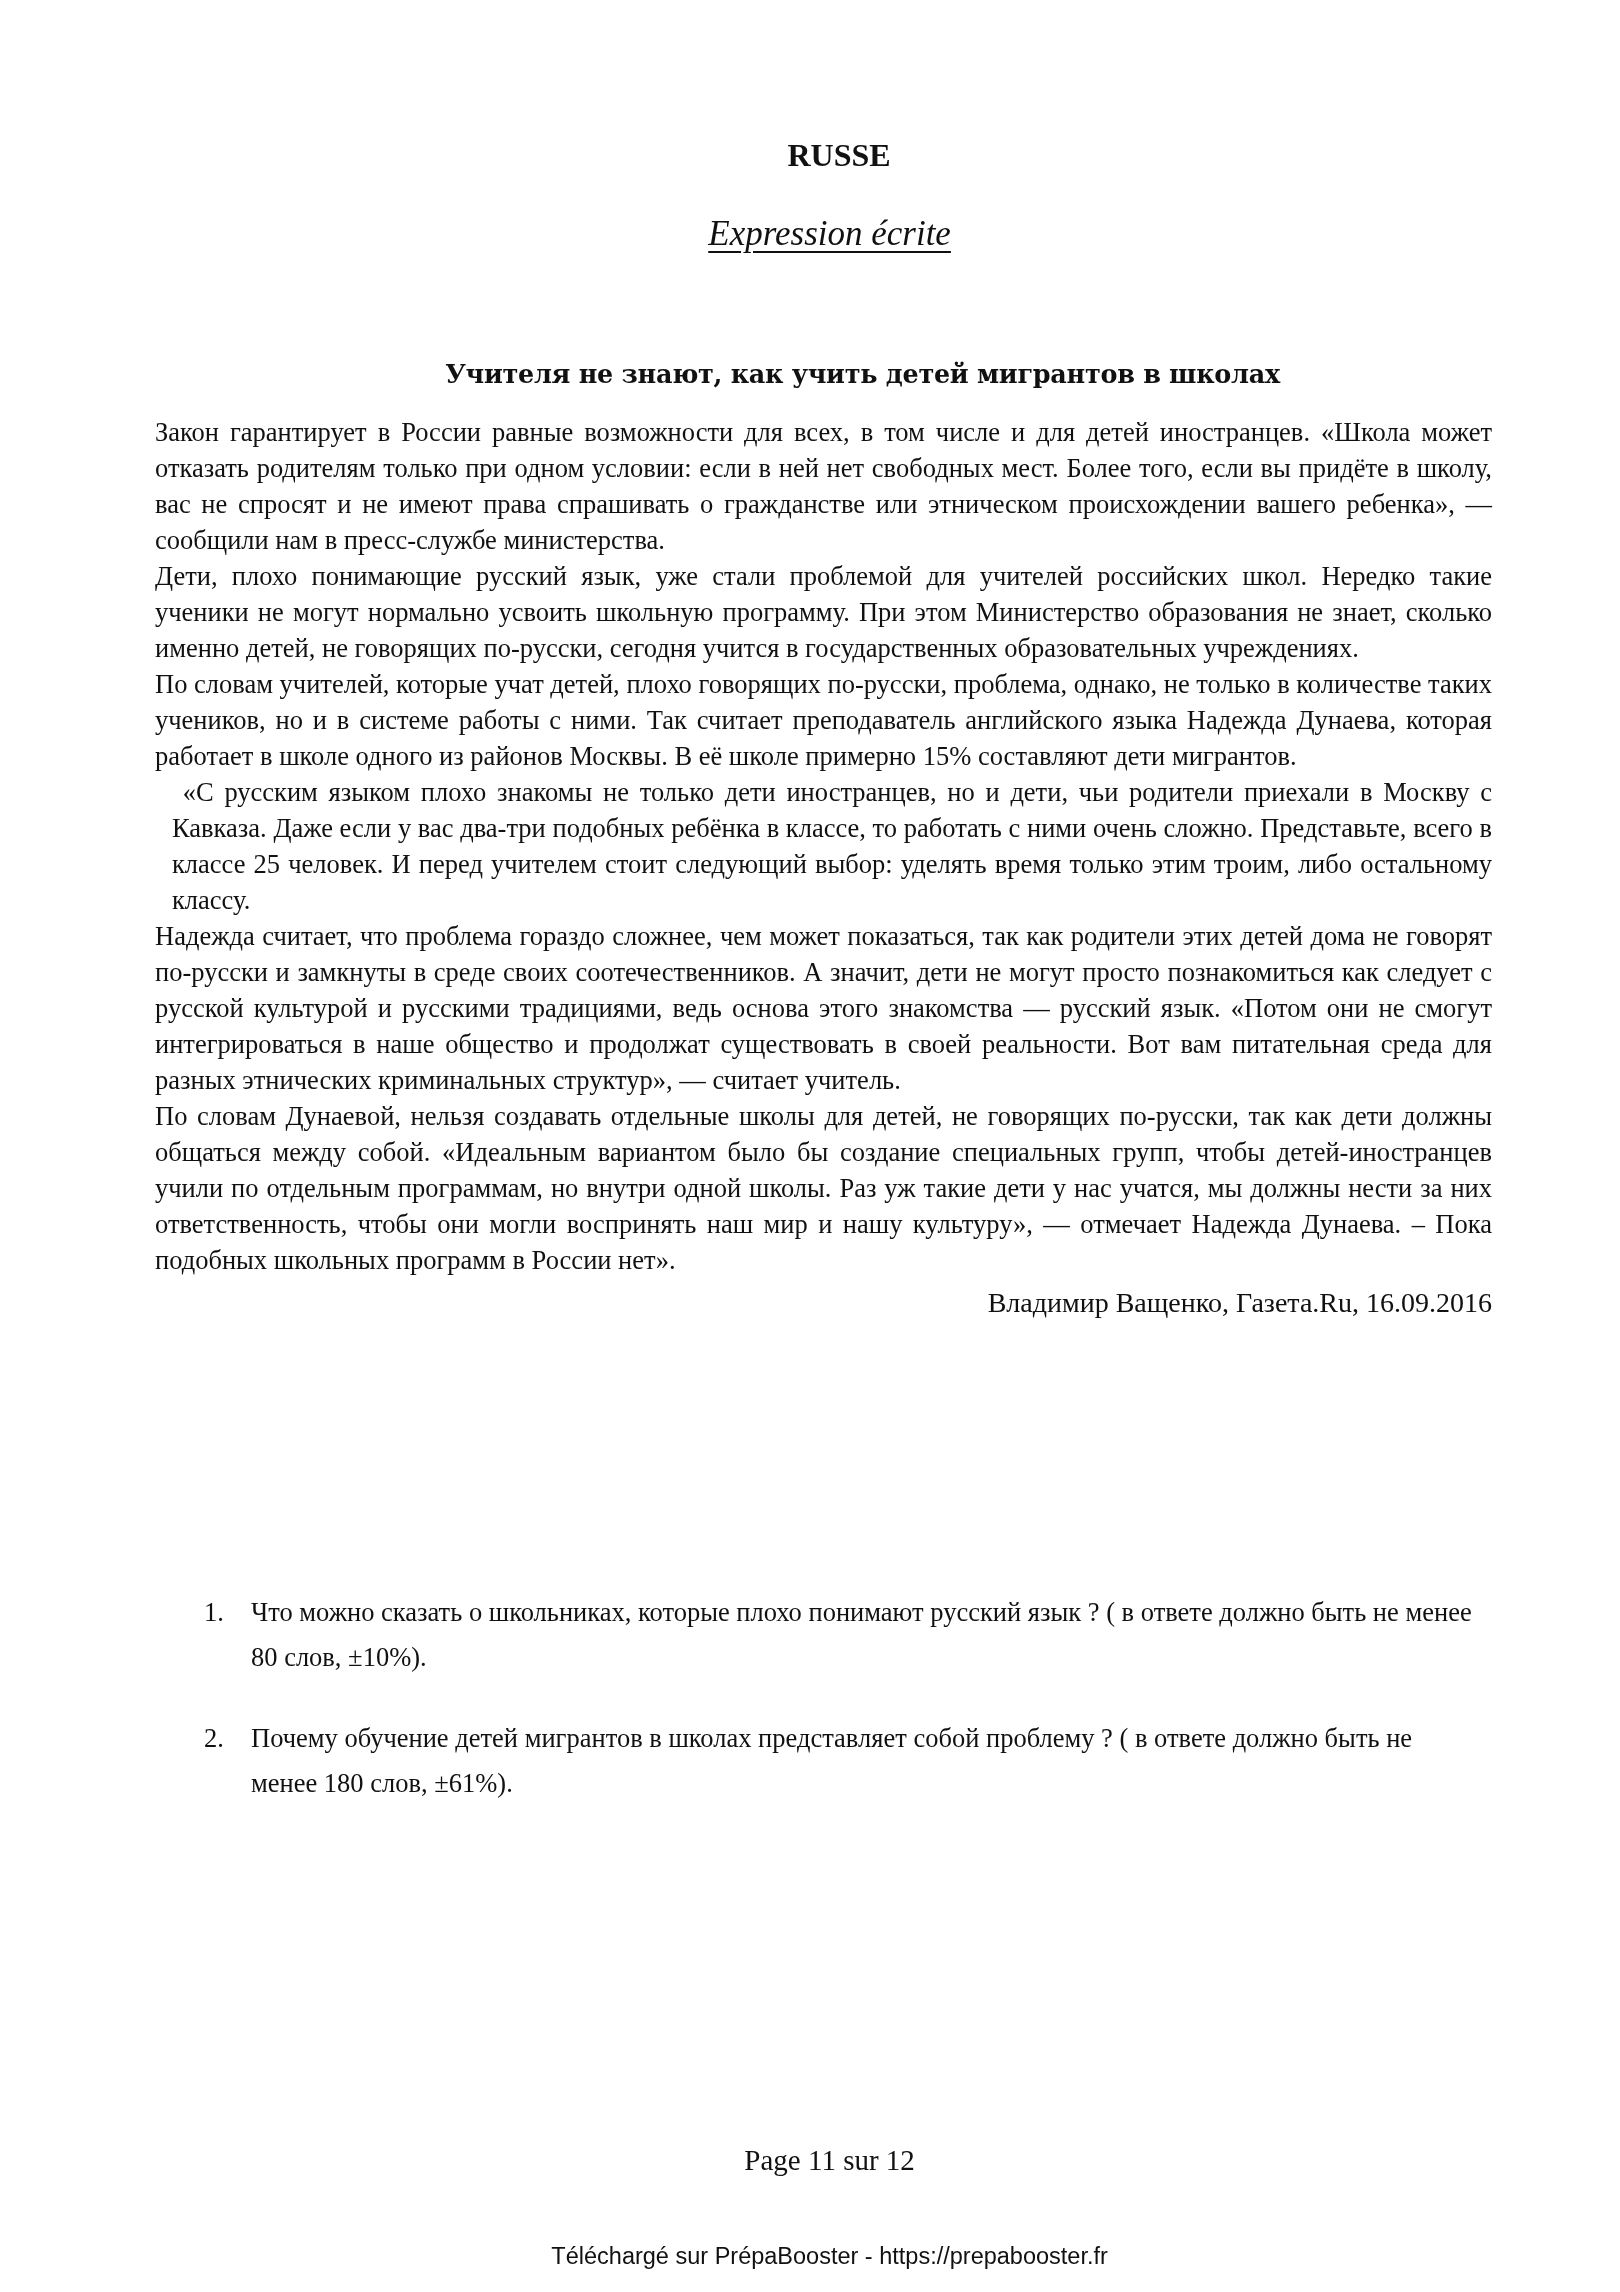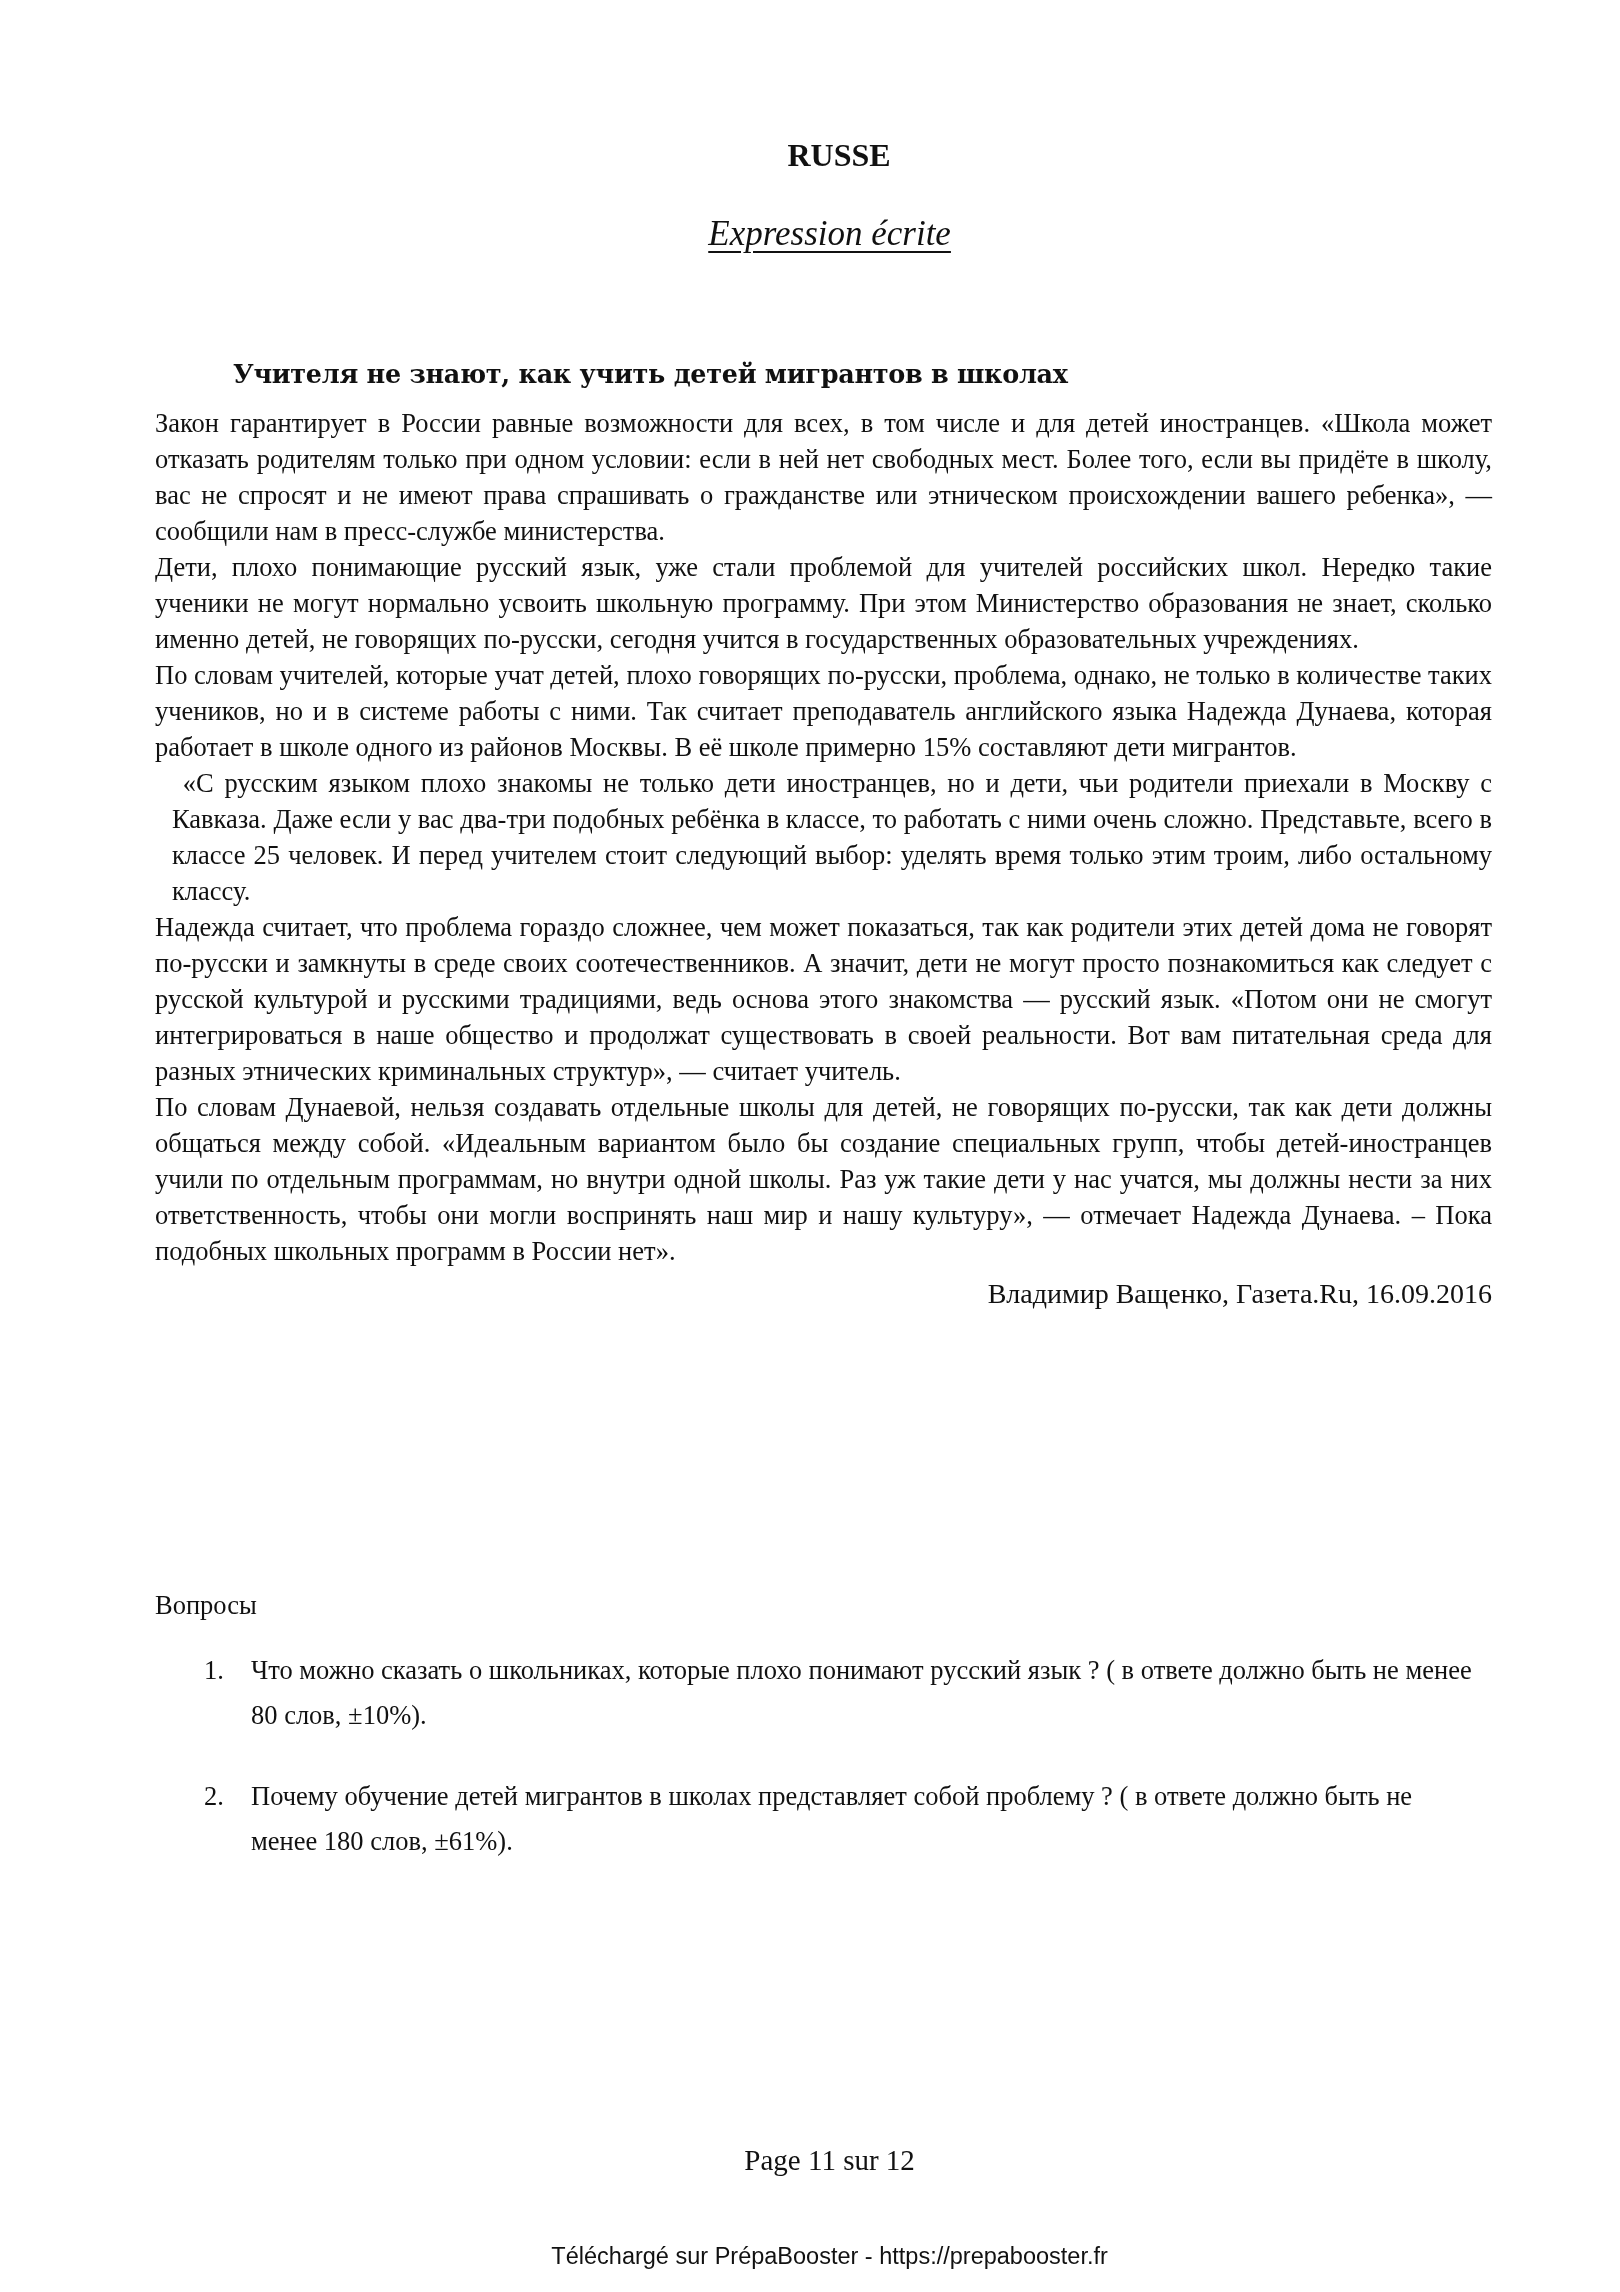--- a/index.html
+++ b/index.html
@@ -36,25 +36,25 @@
       text-underline-offset: 5.9px;
       padding-left: 19.6px;
     }
     .article {
       position: absolute;
       left: 155px;
       top: 359px;
       width: 1337px;
     }
     .article-title {
-      text-align: left;
+      text-align: center;
       font-family: "DejaVu Serif", serif;
       font-weight: bold;
       font-size: 25.5px;
-      margin: 0 0 16px 0;
+      margin: 0 0 25px 0;
       padding-left: 78px;
       letter-spacing: -0.3px;
     }
     .article-body p {
       margin: 0;
       font-size: 26.5px;
       line-height: 36px;
       text-align: justify;
       text-align-last: left;
       font-family: "Liberation Serif", serif;
@@ -120,21 +120,20 @@
     <p>Дети, плохо понимающие русский язык, уже стали проблемой для учителей российских школ. Нередко такие ученики не могут нормально усвоить школьную программу. При этом Министерство образования не знает, сколько именно детей, не говорящих по-русски, сегодня учится в государственных образовательных учреждениях.</p>
     <p>По словам учителей, которые учат детей, плохо говорящих по-русски, проблема, однако, не только в количестве таких учеников, но и  в системе работы с ними. Так считает преподаватель английского языка Надежда Дунаева, которая работает в школе одного из районов Москвы. В её школе примерно 15% составляют дети мигрантов.</p>
     <p style="white-space: pre-wrap; margin-left: 17px;"> «С русским языком плохо знакомы не только дети иностранцев, но и дети, чьи родители приехали в Москву с Кавказа. Даже если у вас два-три подобных ребёнка в классе, то работать с ними очень сложно. Представьте, всего в классе 25 человек. И перед учителем стоит следующий выбор: уделять время только этим троим, либо остальному классу.</p>
     <p>Надежда считает, что проблема гораздо сложнее, чем может показаться, так как родители этих детей дома не говорят по-русски и замкнуты в среде своих соотечественников. А значит, дети не могут просто познакомиться как следует с русской культурой и русскими традициями, ведь основа этого знакомства — русский язык. «Потом они не смогут интегрироваться в наше общество и продолжат существовать в своей реальности. Вот вам питательная среда для разных этнических криминальных структур», — считает учитель.</p>
     <p>По словам Дунаевой, нельзя создавать отдельные школы для детей, не говорящих по-русски, так как дети должны общаться между собой. «Идеальным вариантом было бы создание специальных групп, чтобы детей-иностранцев учили по отдельным программам, но внутри одной школы. Раз уж такие дети у нас учатся, мы должны нести за них ответственность, чтобы они могли воспринять наш мир и нашу культуру», — отмечает Надежда Дунаева. – Пока подобных школьных программ в России нет».</p>
   </div>
   <div class="byline">Владимир Ващенко, Газета.Ru, 16.09.2016</div>
 </div>
 
 <div class="questions">
-  <div class="questions-heading">Вопросы</div>
   <ol class="question-list">
     <li class="question-item">
       <span class="question-num">1.</span>
       <span class="question-text">Что можно сказать о школьниках, которые плохо понимают русский язык ? ( в ответе должно быть не менее 80 слов, ±10%).</span>
     </li>
     <li class="question-item">
       <span class="question-num">2.</span>
       <span class="question-text">Почему обучение детей мигрантов в школах представляет собой проблему ? ( в ответе должно быть не менее 180 слов, ±61%).</span>
     </li>
   </ol>

